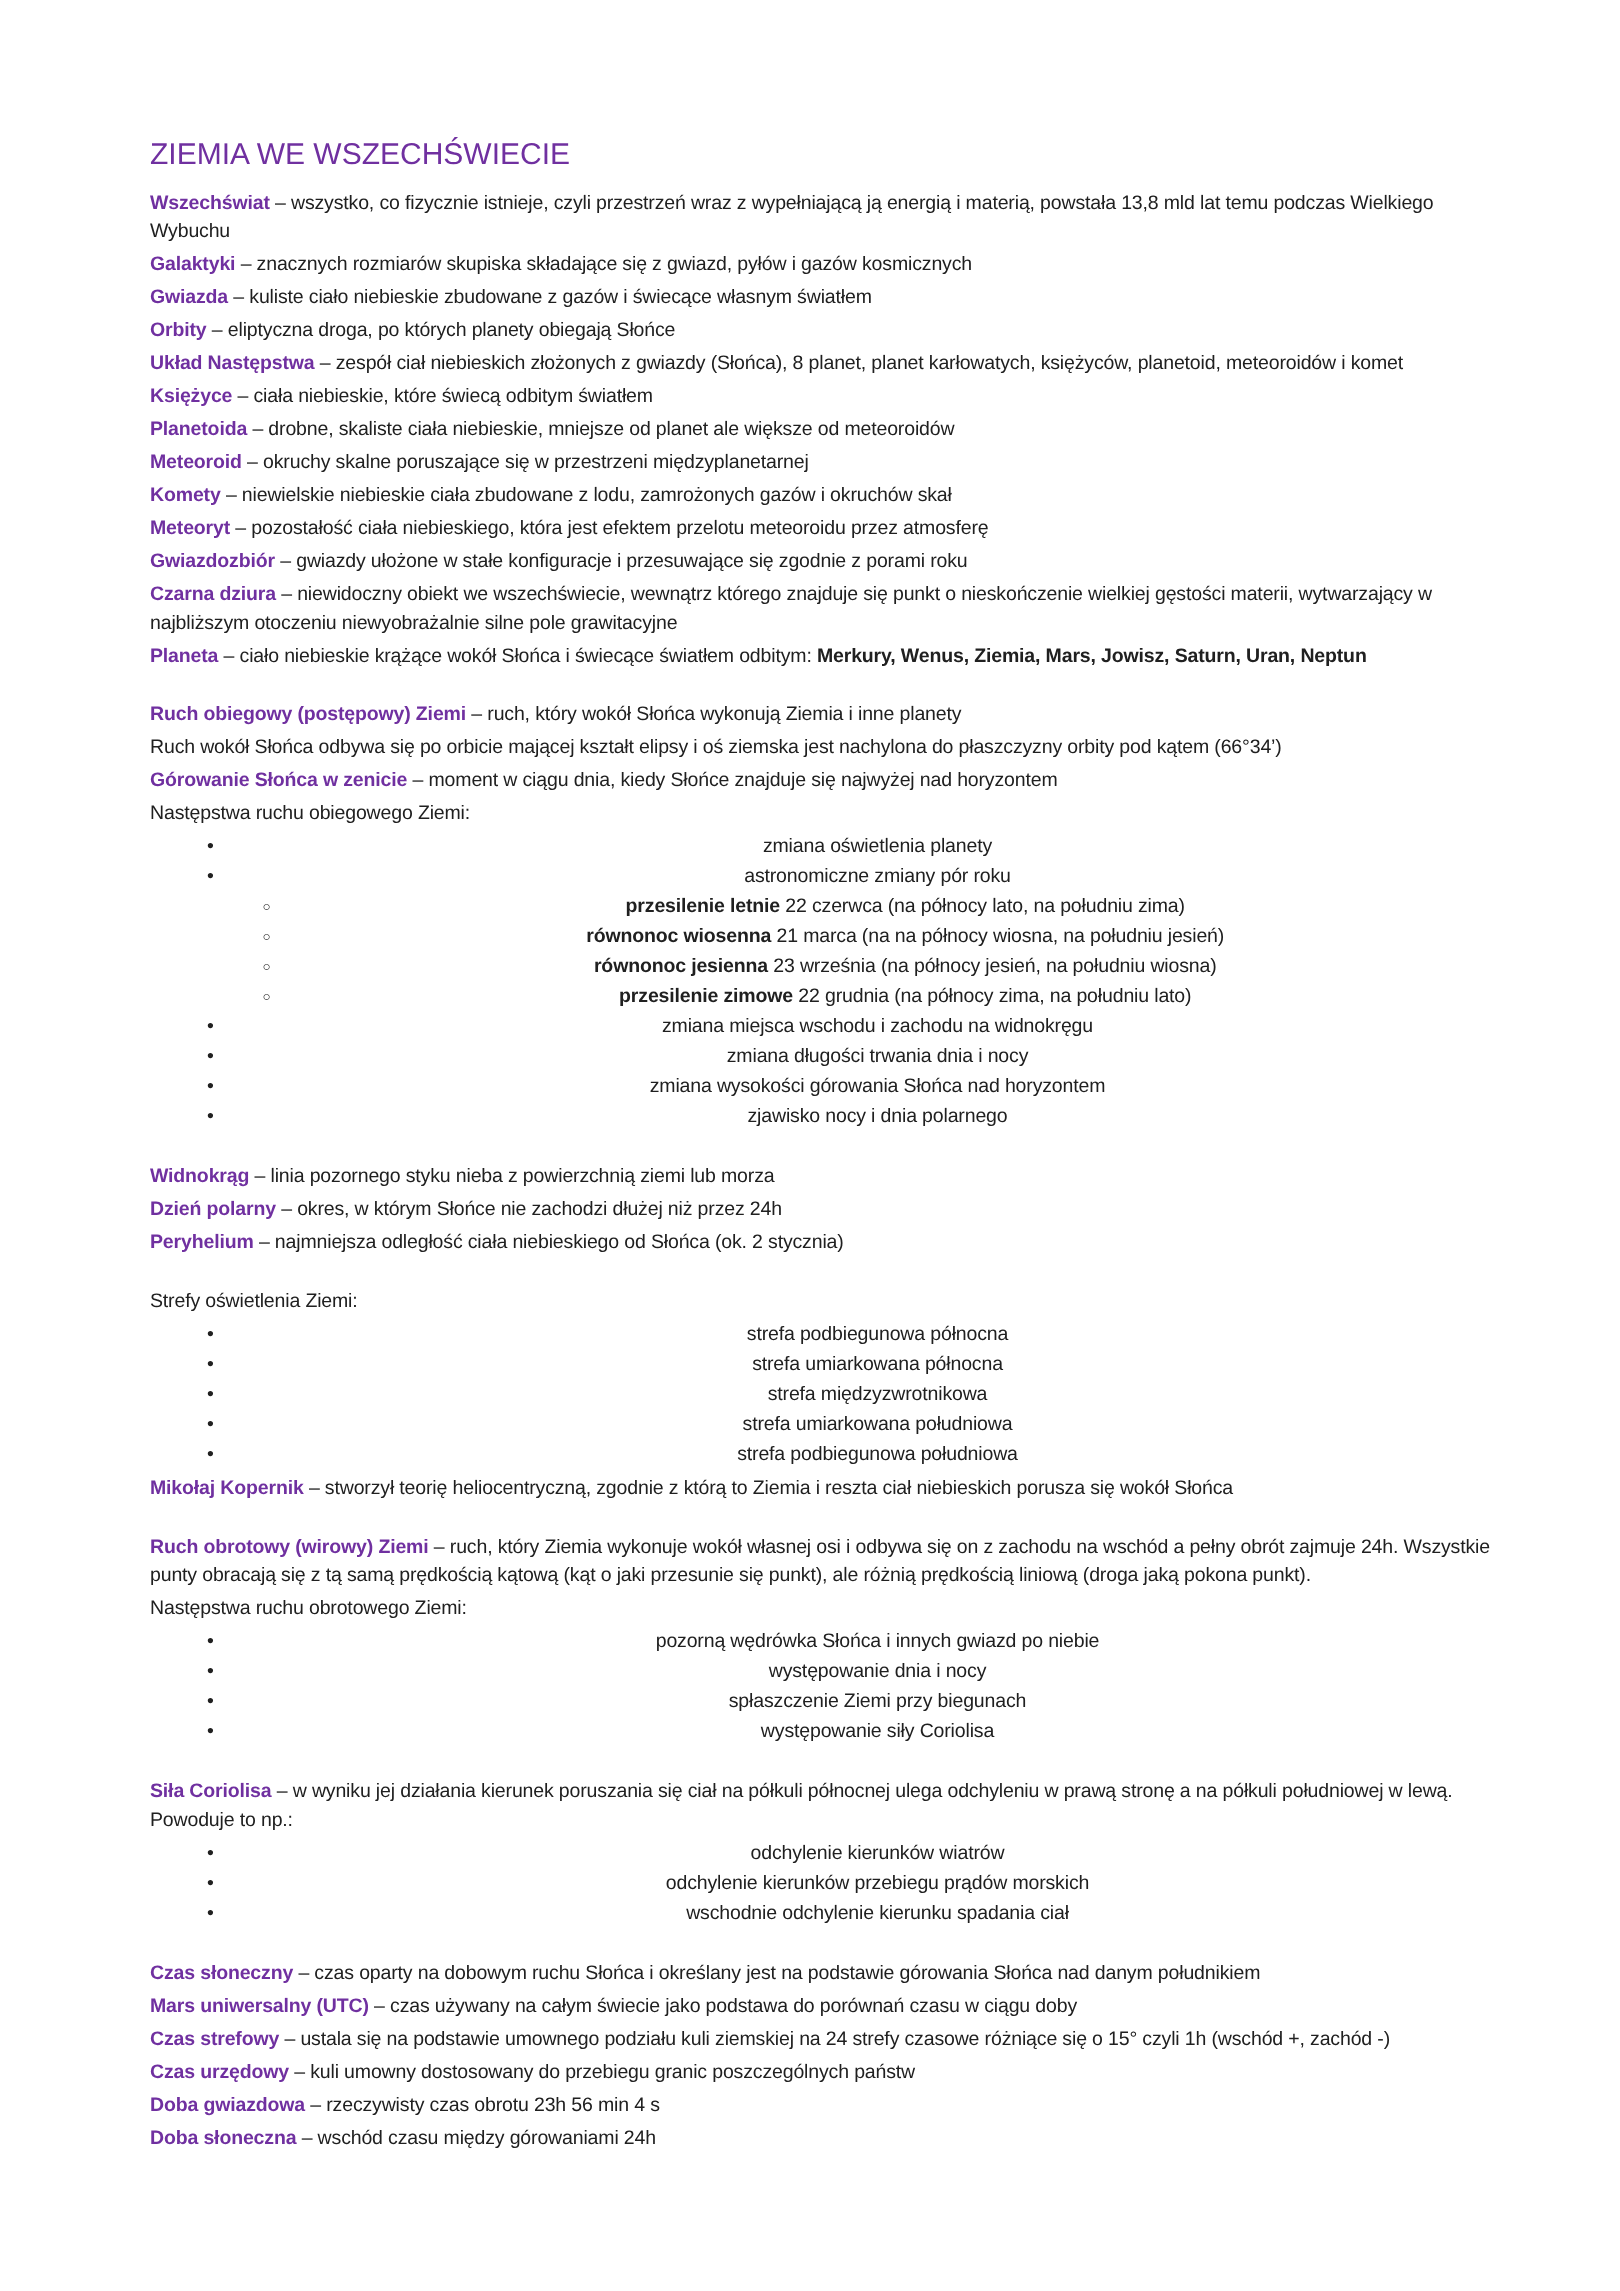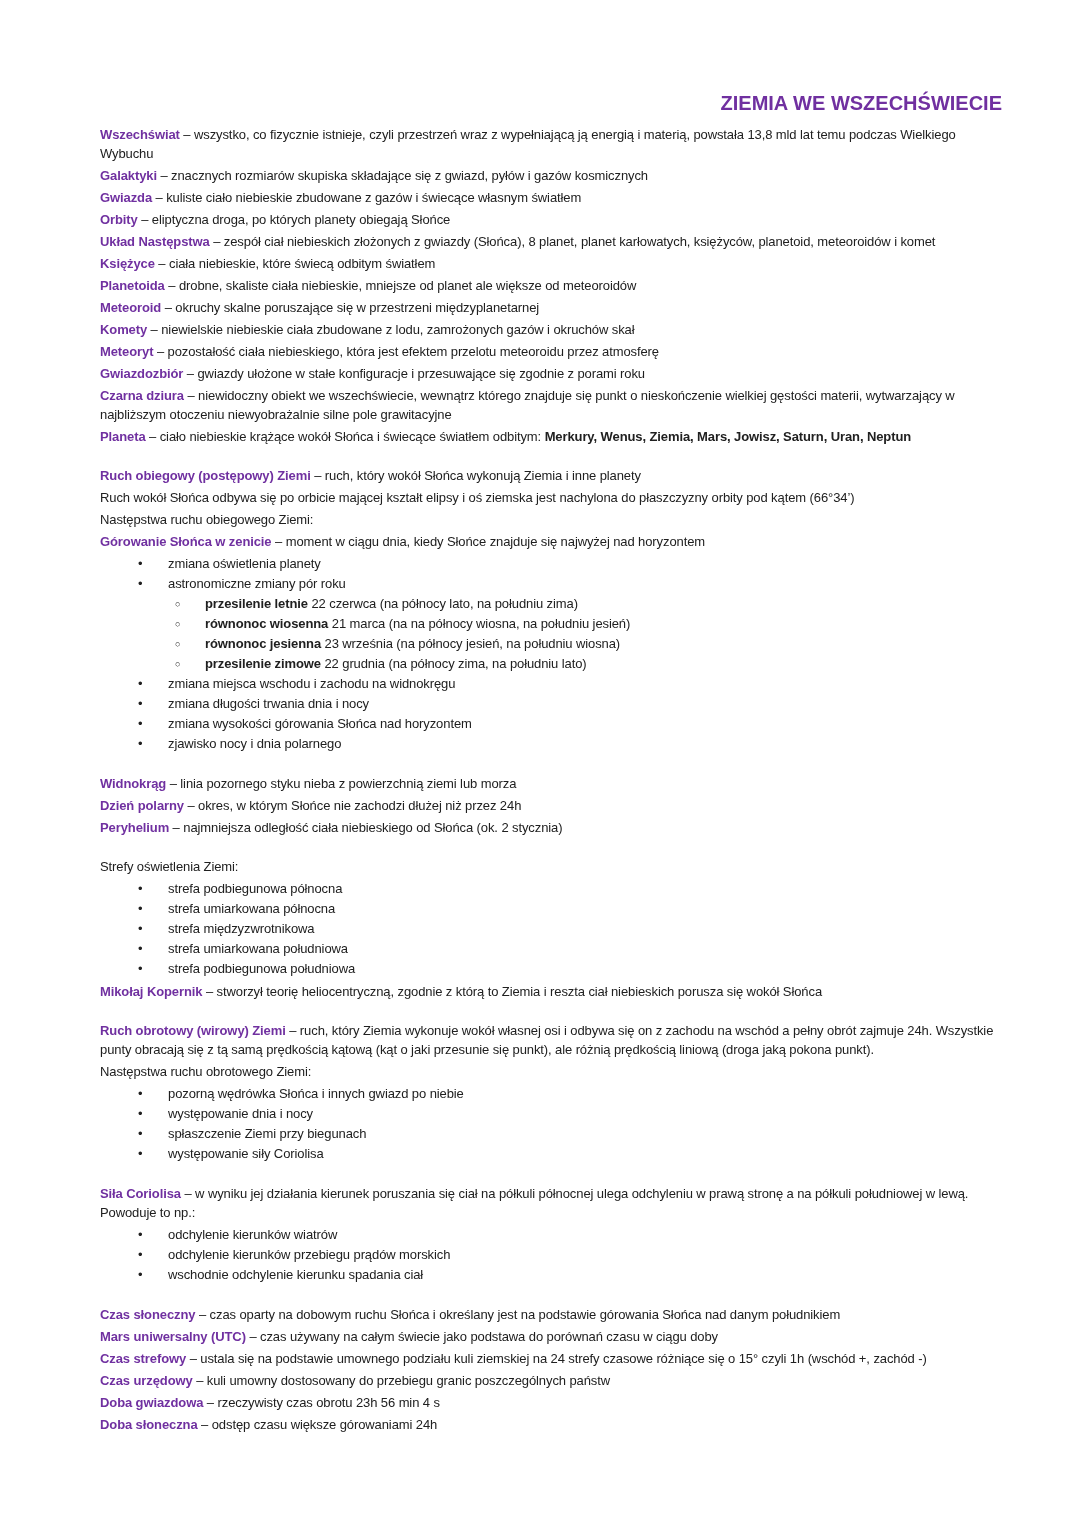--- a/index.html
+++ b/index.html
@@ -10,35 +10,35 @@
     background:#ffffff; overflow:hidden;
   }
   .page {
     width:100%; height:100%;
     padding:90px 78px 30px 100px;
     font-family:"Liberation Sans","DejaVu Sans",sans-serif;
     font-size:13px; letter-spacing:-0.1px;
     line-height:19px; color:var(--text);
   }
   .title {
-    margin:0 0 9px 0; text-align:right;
-    font-size:20px; line-height:26px; font-weight:700;
+    margin:0 0 9px 0; text-align:left;
+    font-size:20px; line-height:26px; font-weight:400;
     color:var(--accent); letter-spacing:0;
   }
   .para { margin:0 0 3px 0; }
   .para.space-before { margin-top:20px; }
   .seg-term { color:var(--accent); font-weight:700; }
   .seg-bold { font-weight:700; }
   .list { margin:0 0 3px 0; }
   .li { display:flex; line-height:20px; }
   .li .bullet { flex:0 0 30px; width:30px; color:var(--text); }
   .li.level-1 { padding-left:38px; }
   .li.level-2 { padding-left:75px; }
   .li.level-2 .bullet { font-size:9px; }
-  .li-content { flex:1 1 auto; }
+  .li-content { flex:1 1 auto;text-align:center; }
 </style>
 </head>
 <body>
 
 <div class="page">
   <h1 class="title">ZIEMIA WE WSZECHŚWIECIE</h1>
   <div class="body">
       <p class="para"><span class="seg-term">Wszechświat</span><span class="seg-normal"> – wszystko, co fizycznie istnieje, czyli przestrzeń wraz z wypełniającą ją energią i materią, powstała 13,8 mld lat temu podczas Wielkiego Wybuchu</span></p>
       <p class="para"><span class="seg-term">Galaktyki</span><span class="seg-normal"> – znacznych rozmiarów skupiska składające się z gwiazd, pyłów i gazów kosmicznych</span></p>
       <p class="para"><span class="seg-term">Gwiazda</span><span class="seg-normal"> – kuliste ciało niebieskie zbudowane z gazów i świecące własnym światłem</span></p>
@@ -47,22 +47,22 @@
       <p class="para"><span class="seg-term">Księżyce</span><span class="seg-normal"> – ciała niebieskie, które świecą odbitym światłem</span></p>
       <p class="para"><span class="seg-term">Planetoida</span><span class="seg-normal"> – drobne, skaliste ciała niebieskie, mniejsze od planet ale większe od meteoroidów</span></p>
       <p class="para"><span class="seg-term">Meteoroid</span><span class="seg-normal"> – okruchy skalne poruszające się w przestrzeni międzyplanetarnej</span></p>
       <p class="para"><span class="seg-term">Komety</span><span class="seg-normal"> – niewielskie niebieskie ciała zbudowane z lodu, zamrożonych gazów i okruchów skał</span></p>
       <p class="para"><span class="seg-term">Meteoryt</span><span class="seg-normal"> – pozostałość ciała niebieskiego, która jest efektem przelotu meteoroidu przez atmosferę</span></p>
       <p class="para"><span class="seg-term">Gwiazdozbiór</span><span class="seg-normal"> – gwiazdy ułożone w stałe konfiguracje i przesuwające się zgodnie z porami roku</span></p>
       <p class="para"><span class="seg-term">Czarna dziura</span><span class="seg-normal"> – niewidoczny obiekt we wszechświecie, wewnątrz którego znajduje się punkt o nieskończenie wielkiej gęstości materii, wytwarzający w najbliższym otoczeniu niewyobrażalnie silne pole grawitacyjne</span></p>
       <p class="para"><span class="seg-term">Planeta</span><span class="seg-normal"> – ciało niebieskie krążące wokół Słońca i świecące światłem odbitym: </span><span class="seg-bold">Merkury, Wenus, Ziemia, Mars, Jowisz, Saturn, Uran, Neptun</span></p>
       <p class="para space-before"><span class="seg-term">Ruch obiegowy (postępowy) Ziemi</span><span class="seg-normal"> – ruch, który wokół Słońca wykonują Ziemia i inne planety</span></p>
       <p class="para"><span class="seg-normal">Ruch wokół Słońca odbywa się po orbicie mającej kształt elipsy i oś ziemska jest nachylona do płaszczyzny orbity pod kątem (66°34’)</span></p>
+      <p class="para"><span class="seg-term">Górowanie Słońca w zenicie</span><span class="seg-normal"> – moment w ciągu dnia, kiedy Słońce znajduje się najwyżej nad horyzontem</span></p>
       <p class="para"><span class="seg-normal">Następstwa ruchu obiegowego Ziemi:</span></p>
-      <p class="para"><span class="seg-term">Górowanie Słońca w zenicie</span><span class="seg-normal"> – moment w ciągu dnia, kiedy Słońce znajduje się najwyżej nad horyzontem</span></p>
       <div class="list">
         <div class="li level-1">
           <span class="bullet">•</span>
           <span class="li-content"><span class="seg-normal">zmiana oświetlenia planety</span></span>
         </div>
         <div class="li level-1">
           <span class="bullet">•</span>
           <span class="li-content"><span class="seg-normal">astronomiczne zmiany pór roku</span></span>
         </div>
         <div class="li level-2">
@@ -158,15 +158,15 @@
         <div class="li level-1">
           <span class="bullet">•</span>
           <span class="li-content"><span class="seg-normal">wschodnie odchylenie kierunku spadania ciał</span></span>
         </div>
       </div>
       <p class="para space-before"><span class="seg-term">Czas słoneczny</span><span class="seg-normal"> – czas oparty na dobowym ruchu Słońca i określany jest na podstawie górowania Słońca nad danym południkiem</span></p>
       <p class="para"><span class="seg-term">Mars uniwersalny (UTC)</span><span class="seg-normal"> – czas używany na całym świecie jako podstawa do porównań czasu w ciągu doby</span></p>
       <p class="para"><span class="seg-term">Czas strefowy</span><span class="seg-normal"> – ustala się na podstawie umownego podziału kuli ziemskiej na 24 strefy czasowe różniące się o 15° czyli 1h (wschód +, zachód -)</span></p>
       <p class="para"><span class="seg-term">Czas urzędowy</span><span class="seg-normal"> – kuli umowny dostosowany do przebiegu granic poszczególnych państw</span></p>
       <p class="para"><span class="seg-term">Doba gwiazdowa</span><span class="seg-normal"> – rzeczywisty czas obrotu 23h 56 min 4 s</span></p>
-      <p class="para"><span class="seg-term">Doba słoneczna</span><span class="seg-normal"> – odstęp czasu większe górowaniami 24h</span></p>
+      <p class="para"><span class="seg-term">Doba słoneczna</span><span class="seg-normal"> – wschód czasu między górowaniami 24h</span></p>
     </div>
 </div>
 
 </body></html>

